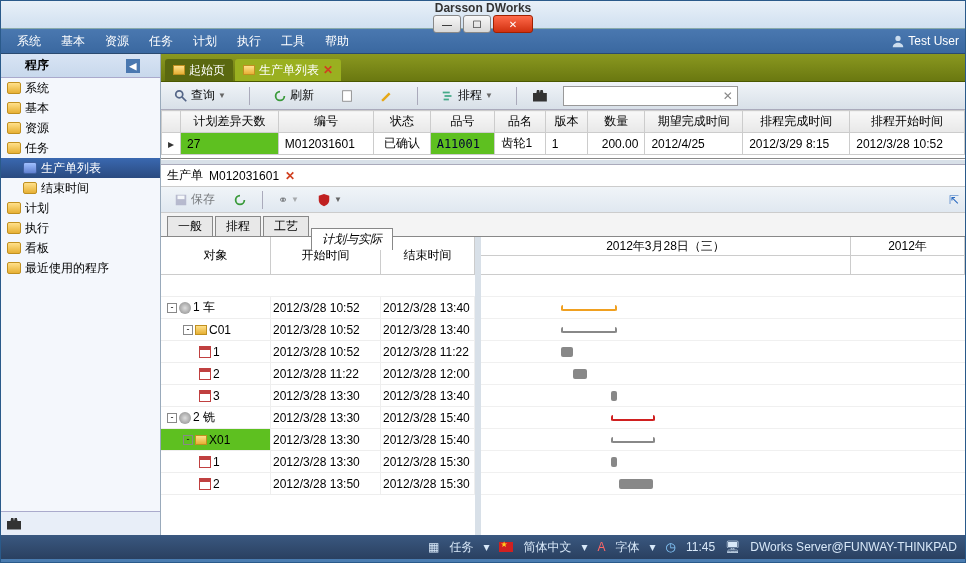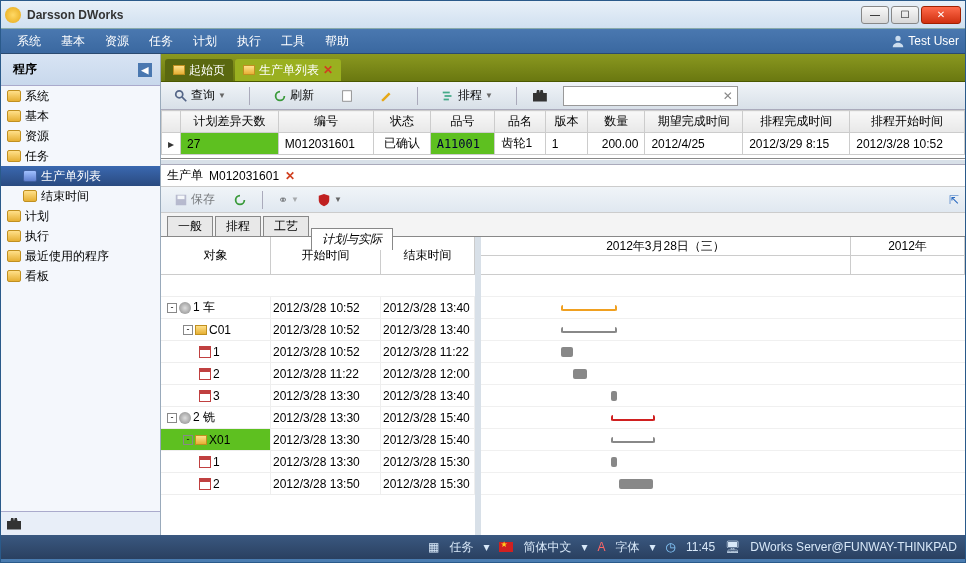--- a/index.html
+++ b/index.html
@@ -1,29 +1,29 @@
 <!DOCTYPE html>
 <html><head>
 <meta charset="utf-8">
 <style>
 * { box-sizing: border-box; margin: 0; padding: 0; font-family: "Microsoft YaHei", Tahoma, sans-serif; font-size: 12px; }
 body { background: #4a7cb0; width: 966px; height: 563px; overflow: hidden; border: 1px solid #2a5a8a; }
-.titlebar { height: 28px; background: linear-gradient(#e8f0f8,#d0e0f0); display: flex; align-items: center; padding: 0 4px; border-bottom: 1px solid #8aa; }
+.titlebar { height: 28px; background: linear-gradient(#e8f0f8,#d0e0f0); display: flex; align-items: center; padding: 0 4px; border-bottom: 1px solid #8aa; flex-direction: column; }
 .titlebar .app-icon { width: 16px; height: 16px; border-radius: 50%; background: radial-gradient(#ffd966,#e6a817); margin-right: 6px; }
 .titlebar .title { flex: 1; color: #333; font-weight: bold; }
 .window-btns { display: flex; gap: 2px; }
 .win-btn { width: 28px; height: 18px; border: 1px solid #888; background: linear-gradient(#f8f8f8,#d8d8d8); border-radius: 3px; display: flex; align-items: center; justify-content: center; font-size: 10px; cursor: pointer; }
 .win-btn.close { background: linear-gradient(#ff6a4a,#d03010); color: #fff; border-color: #a02000; width: 40px; }
 .menubar { height: 25px; background: linear-gradient(#4a78b0,#3a68a0); display: flex; align-items: center; padding: 0 6px; color: #fff; border-bottom: 1px solid #2a4a70; }
 .menubar .menu-item { padding: 4px 10px; cursor: pointer; }
 .menubar .spacer { flex: 1; }
 .user-box { display: flex; align-items: center; gap: 3px; }
 .main { display: flex; height: 481px; }
 .sidebar { width: 160px; background: #e8eef8; border-right: 1px solid #9ab; display: flex; flex-direction: column; }
-.sidebar-header { height: 32px; background: linear-gradient(#d8e4f4,#c8d8ec); border-bottom: 1px solid #aac; display: flex; align-items: center; padding: 0 8px; font-weight: bold; }
+.sidebar-header { height: 24px; background: linear-gradient(#d8e4f4,#c8d8ec); border-bottom: 1px solid #aac; display: flex; align-items: center; padding: 0 20px; font-weight: bold; }
 .sidebar-header .collapse { margin-left: auto; width: 14px; height: 14px; background: #4a78b0; color: #fff; display: flex; align-items: center; justify-content: center; font-size: 9px; cursor: pointer; }
 .tree { flex: 1; background: #f4f7fc; overflow: auto; }
 .tree-item { display: flex; align-items: center; height: 20px; padding-left: 6px; cursor: pointer; }
 .tree-item.lvl2 { padding-left: 22px; }
 .tree-item.selected { background: linear-gradient(#3a68b0,#2a4a80); color: #fff; }
 .tree-item .folder-icon { width: 14px; height: 12px; background: linear-gradient(#ffe08a,#e6b034); border: 1px solid #c09020; border-radius: 2px; margin-right: 4px; }
 .tree-item.selected .folder-icon { background: linear-gradient(#a0c0ff,#6080d0); border-color: #4060a0; }
 .sidebar-footer { height: 24px; border-top: 1px solid #aac; display: flex; align-items: center; padding: 0 6px; }
 .content { flex: 1; display: flex; flex-direction: column; background: #fff; }
 .tabstrip { height: 28px; background: linear-gradient(#8a9820,#6a7810); display: flex; align-items: flex-end; padding: 0 4px; border-bottom: 1px solid #4a5800; }
@@ -159,25 +159,25 @@
         <div class="tree-item">
           <span class="folder-icon"></span>
           <span>计划</span>
         </div>
         <div class="tree-item">
           <span class="folder-icon"></span>
           <span>执行</span>
         </div>
         <div class="tree-item">
           <span class="folder-icon"></span>
+          <span>看板</span>
+        </div>
+        <div class="tree-item">
+          <span class="folder-icon"></span>
           <span>最近使用的程序</span>
-        </div>
-        <div class="tree-item">
-          <span class="folder-icon"></span>
-          <span>看板</span>
         </div>
       </div>
     <div class="sidebar-footer">
       <span class="binoc-icon"></span>
     </div>
   </div>
 
   <div class="content">
 
     <div class="tabstrip" id="tabstrip">

